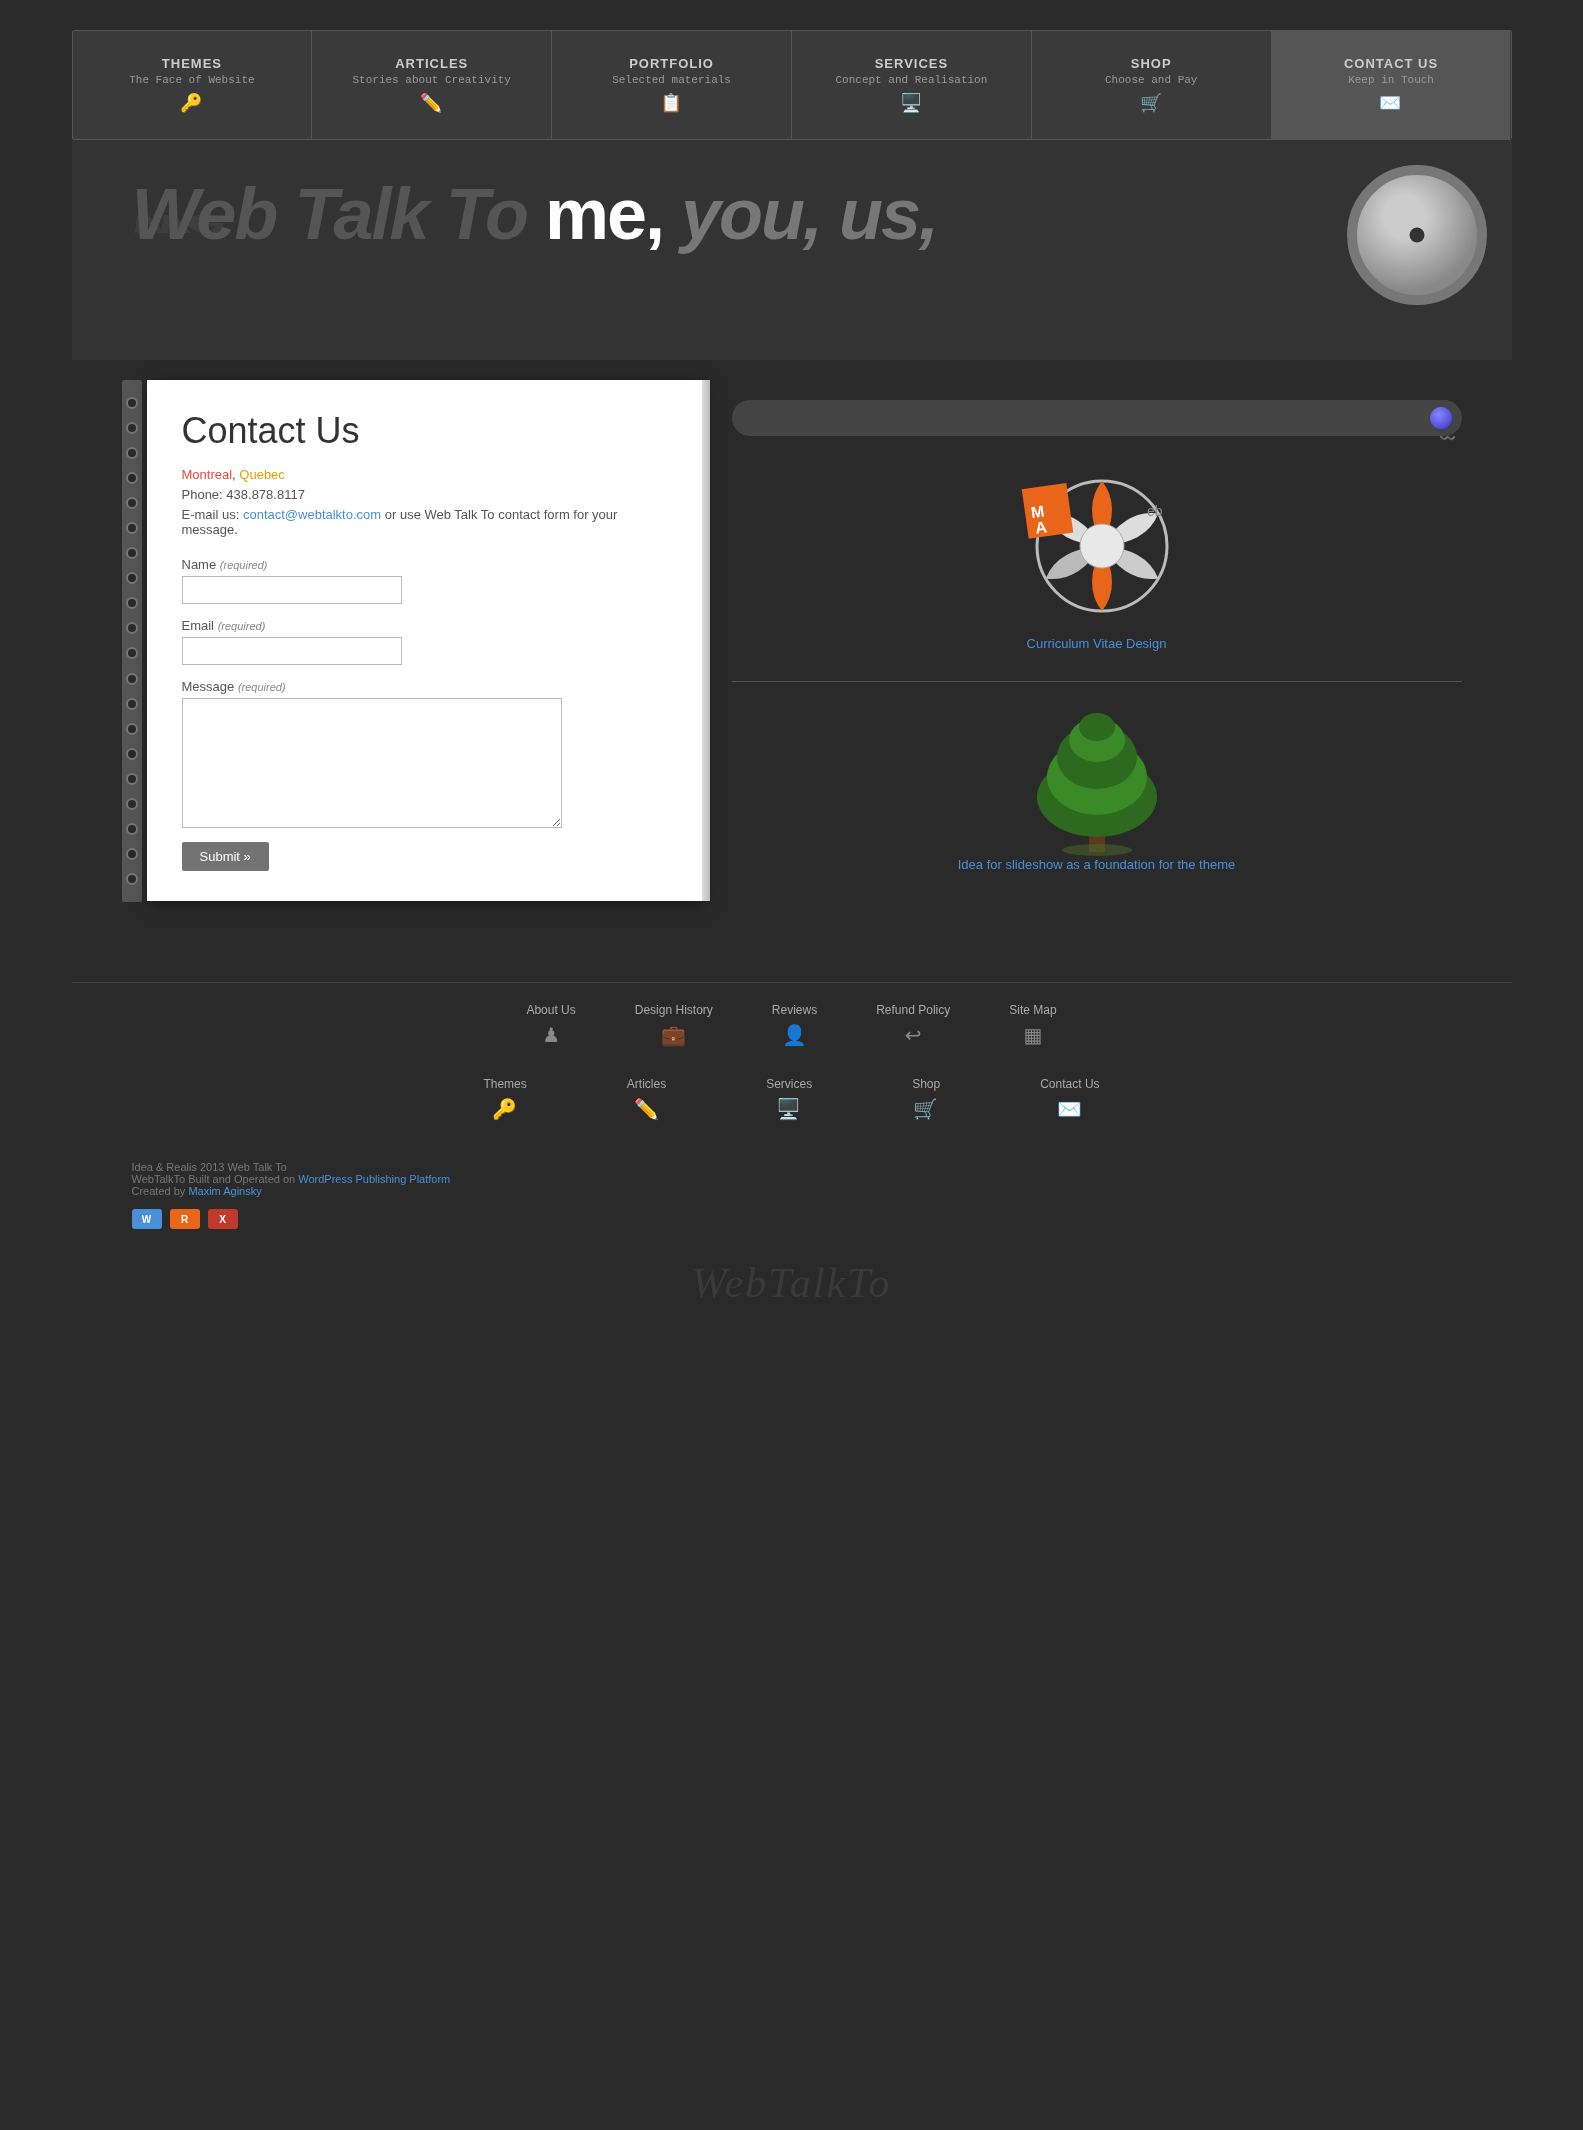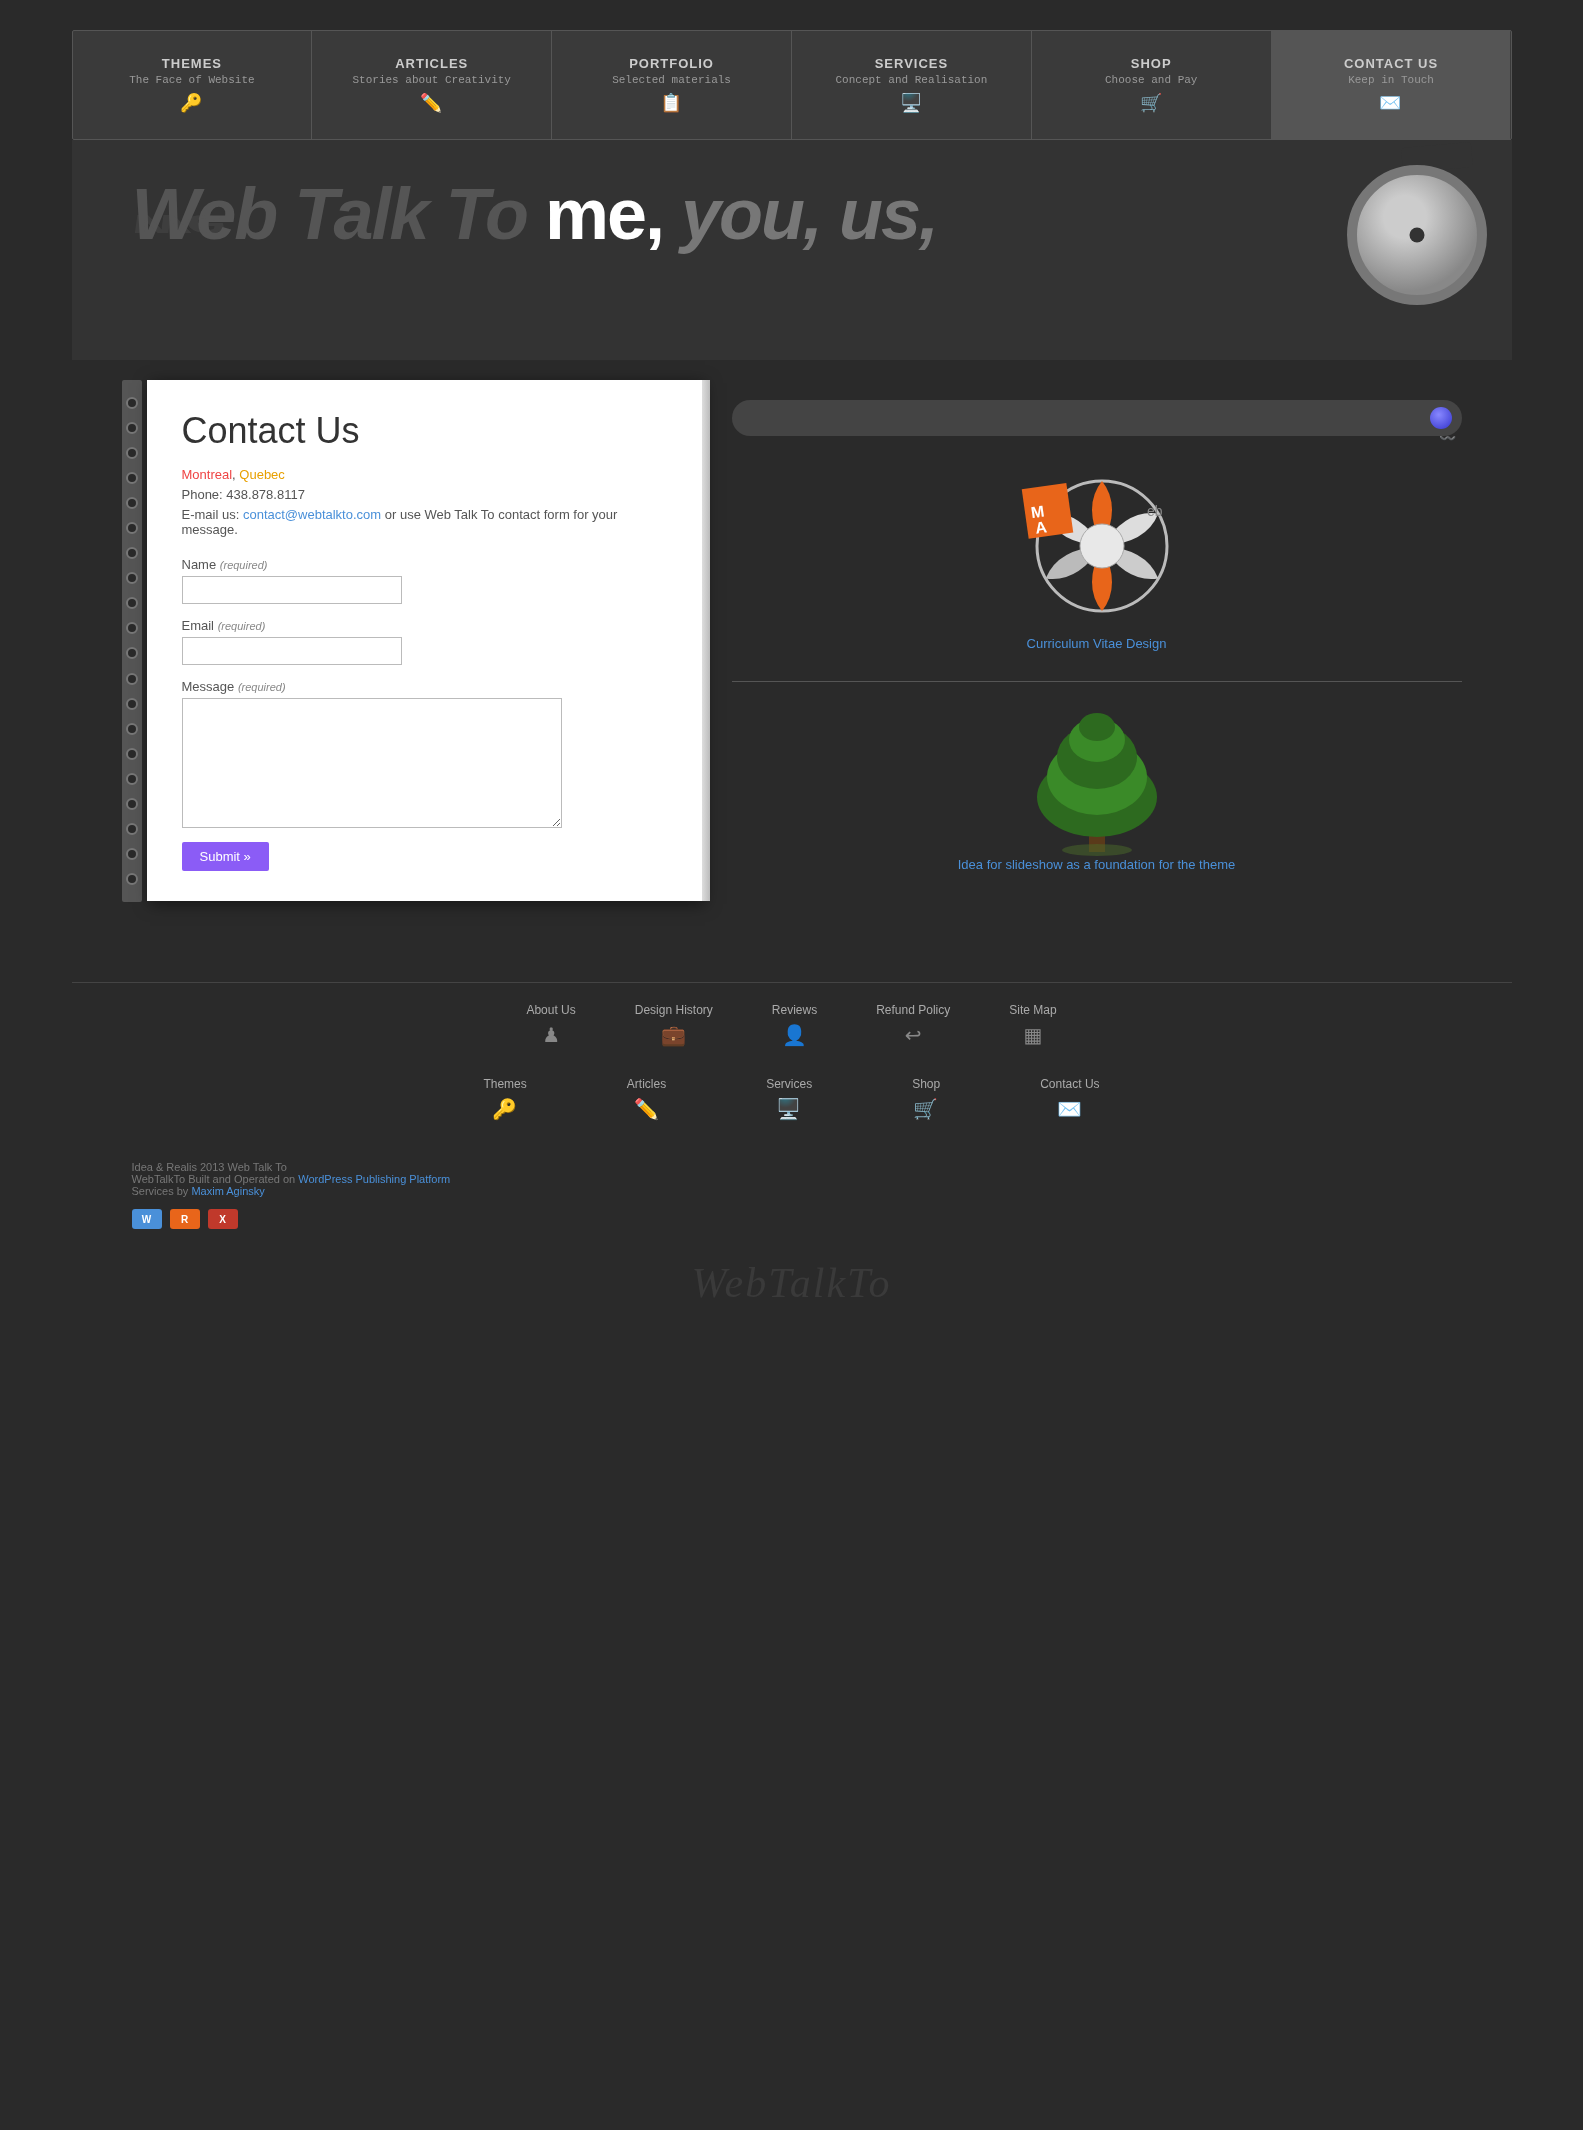--- a/index.html
+++ b/index.html
@@ -182,21 +182,21 @@
       height: 130px;
       border: 1px solid #bbb;
       background: #fff;
       padding: 6px;
       font-size: 13px;
       margin-bottom: 14px;
       display: block;
       resize: vertical;
     }
     .submit-btn {
-      background: #8b5cf6;
+      background: #737373;
       color: #fff;
       border: none;
       padding: 7px 18px;
       font-size: 13px;
       cursor: pointer;
       border-radius: 2px;
     }
 
     
     .sidebar {
@@ -552,21 +552,21 @@
       </div>
     </div>
 
     <div class="footer-bottom">
       <div>Idea &amp; Realis 2013 Web Talk To</div>
       <div>
         <span>WebTalkTo Built and Operated on </span>
         <a href="#">WordPress Publishing Platform</a>
       </div>
       <div>
-        <span>Services by </span>
+        <span>Created by </span>
         <a href="#">Maxim Aginsky</a>
       </div>
       <div class="footer-badges">
         <div class="badge badge-blue">W</div>
         <div class="badge badge-orange">R</div>
         <div class="badge badge-red">X</div>
       </div>
     </div>
 
     <div class="footer-watermark">WebTalkTo</div>

